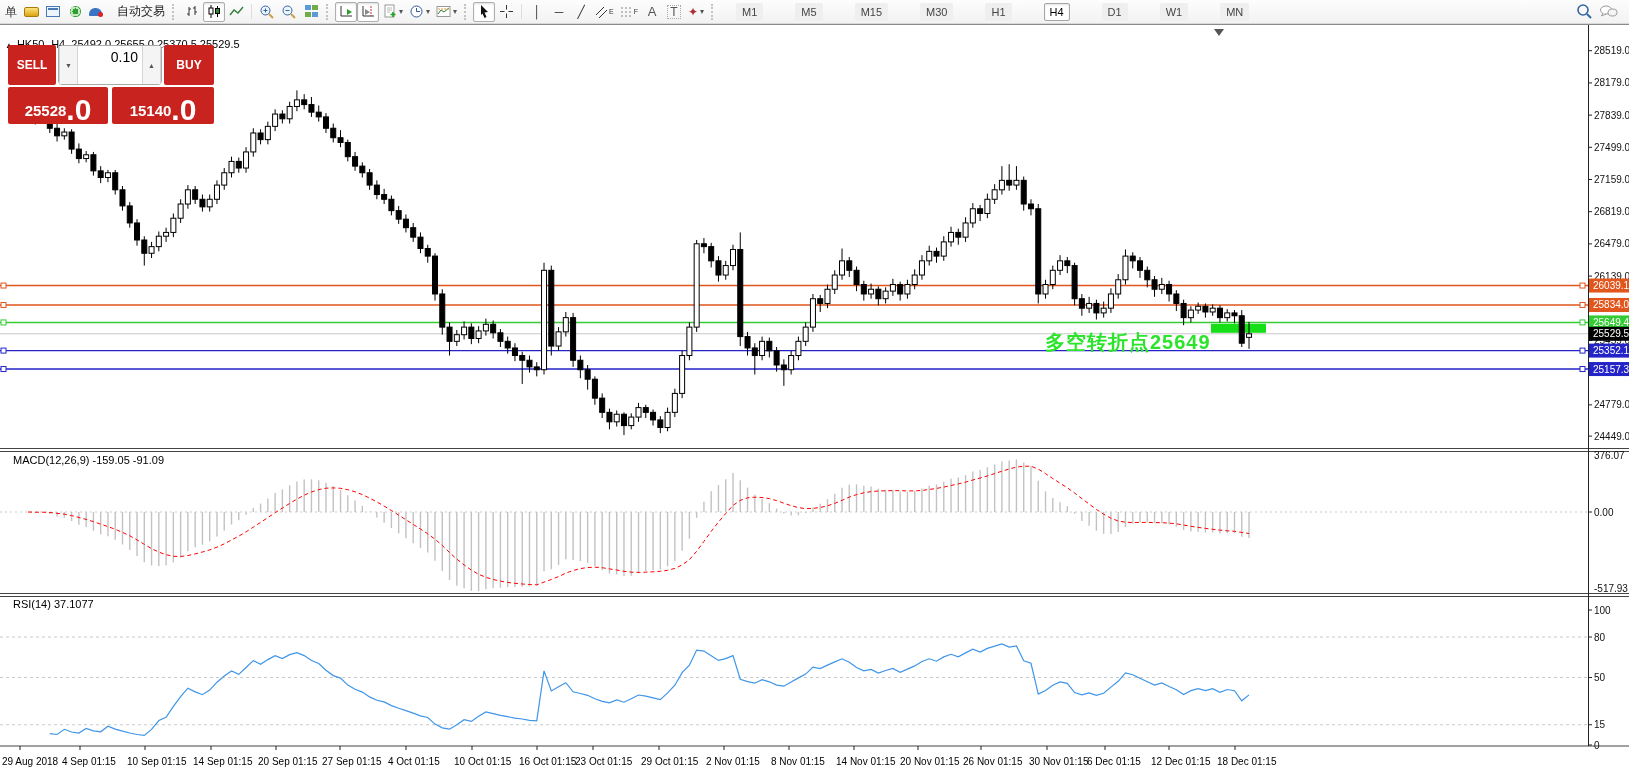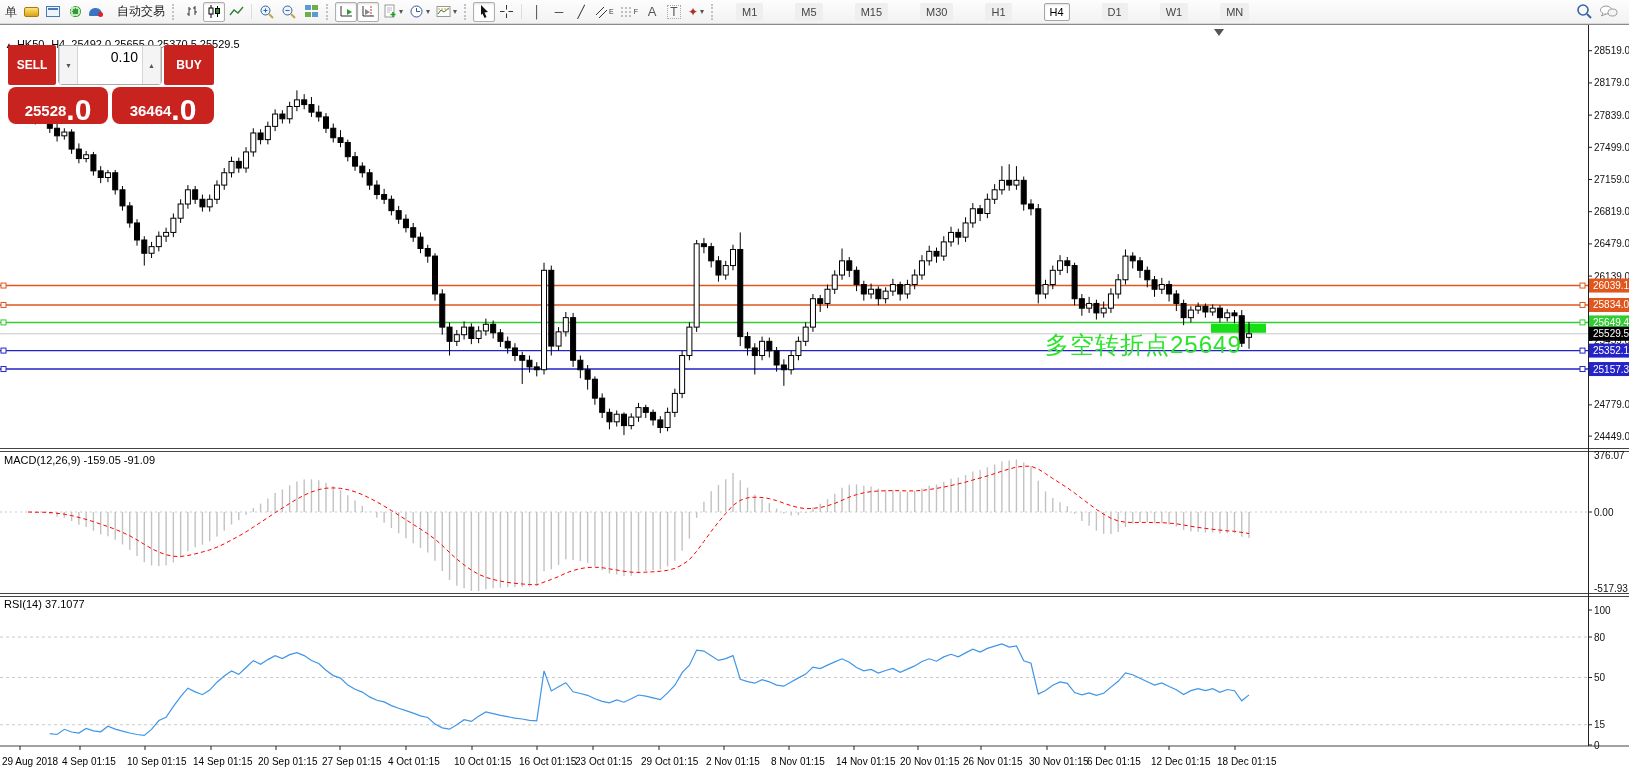--- a/index.html
+++ b/index.html
@@ -20,36 +20,36 @@
   .ic-win{width:12px;height:9px;background:#eef4fb;border:1px solid #4a7ab5;position:relative}
   .ic-win:after{content:"";position:absolute;left:1px;top:1px;width:10px;height:2px;background:#4a7ab5}
   .ic-signal{width:11px;height:11px;border-radius:50%;background:radial-gradient(circle at 50% 50%,#2f9e2f 0 3px,#bfe6bf 3px 5px,#2f9e2f 5px)}
   .ic-hat{width:13px;height:8px;background:#3b73c4;border-radius:6px 6px 1px 1px;position:relative}
   .ic-hat:after{content:"";position:absolute;right:-1px;bottom:-1px;width:5px;height:5px;border-radius:50%;background:#d22}
   
   #chart-window{position:absolute;top:24px;left:0;width:1629px;height:744px;background:#fff;border-top:1px solid #8a8a8a;box-sizing:border-box}
   #plot{position:absolute;top:0;left:0}
   #chart-title{position:absolute;top:13px;left:5px;font-size:11px;color:#000;z-index:3;white-space:nowrap}
   #chart-title .tri{font-size:8px;margin-right:4px}
-  .ind-label{position:absolute;left:4px;font-size:11px;color:#000;z-index:3;white-space:nowrap}
+  .ind-label{position:absolute;left:13px;font-size:11px;color:#000;z-index:3;white-space:nowrap}
   #macd-label{top:429px}
   #rsi-label{top:573px}
-  #annotation{position:absolute;left:1045px;top:304px;font-size:24px;font-weight:normal;letter-spacing:1px;z-index:3;white-space:nowrap}
+  #annotation{position:absolute;left:1045px;top:304px;font-size:20px;font-weight:bold;letter-spacing:1px;z-index:3;white-space:nowrap}
   
   :root{--red:#c8231f}
   #trade-panel{position:absolute;top:20px;left:8px;width:206px;z-index:4}
   .tp-row1{display:flex;height:40px}
   .btn-sell,.btn-buy{background:var(--red);color:#fff;font-size:12px;font-weight:bold;display:flex;align-items:center;justify-content:center;border-radius:2px}
   .btn-sell{width:48px;margin-right:2px}
   .btn-buy{flex:1;margin-left:2px}
   .vol-group{display:flex;width:104px;border:1px solid #a9a9a9;background:#fff;border-radius:4px;box-sizing:border-box}
   .vol-btn{width:17px;display:flex;align-items:center;justify-content:center;font-size:7px;color:#555;background:#f4f4f4;border-left:1px solid #d5d5d5;border-right:1px solid #d5d5d5}
   .vol-field{flex:1;text-align:right;font-size:14px;padding:3px 4px 0 0;color:#000}
   .tp-row2{display:flex;height:37px;margin-top:2px}
-  .price-box{background:var(--red);color:#fff;display:flex;align-items:flex-end;justify-content:center;border-radius:8px;padding-bottom:2px}
+  .price-box{background:var(--red);color:#fff;display:flex;align-items:flex-end;justify-content:center;border-radius:2px;padding-bottom:2px}
   .price-box.sell{width:100px;margin-right:4px}
   .price-box.buy{flex:1}
   .pr-main{font-size:15px;font-weight:bold;line-height:1;padding-bottom:4px}
   .pr-big{font-size:30px;font-weight:bold;line-height:.8}
   svg text{font-family:"Liberation Sans",sans-serif}
 </style>
 </head>
 <body>
 
 <div class="toolbar">
@@ -862,21 +862,21 @@
         <div class="vol-btn">▲</div>
       </div>
       <div class="btn-buy">BUY</div>
     </div>
     <div class="tp-row2">
       <div class="price-box sell">
         <span class="pr-main">25528</span>
           <span class="pr-big">.0</span>
       </div>
       <div class="price-box buy">
-        <span class="pr-main">36464</span>
+        <span class="pr-main">15140</span>
           <span class="pr-big">.0</span>
       </div>
     </div>
   </div>
 
   <div class="ind-label" id="macd-label">MACD(12,26,9) -159.05 -91.09</div>
   <div class="ind-label" id="rsi-label">RSI(14) 37.1077</div>
   <div id="annotation" style="color: rgb(44, 228, 44);">多空转折点25649</div>
 </div>
 

